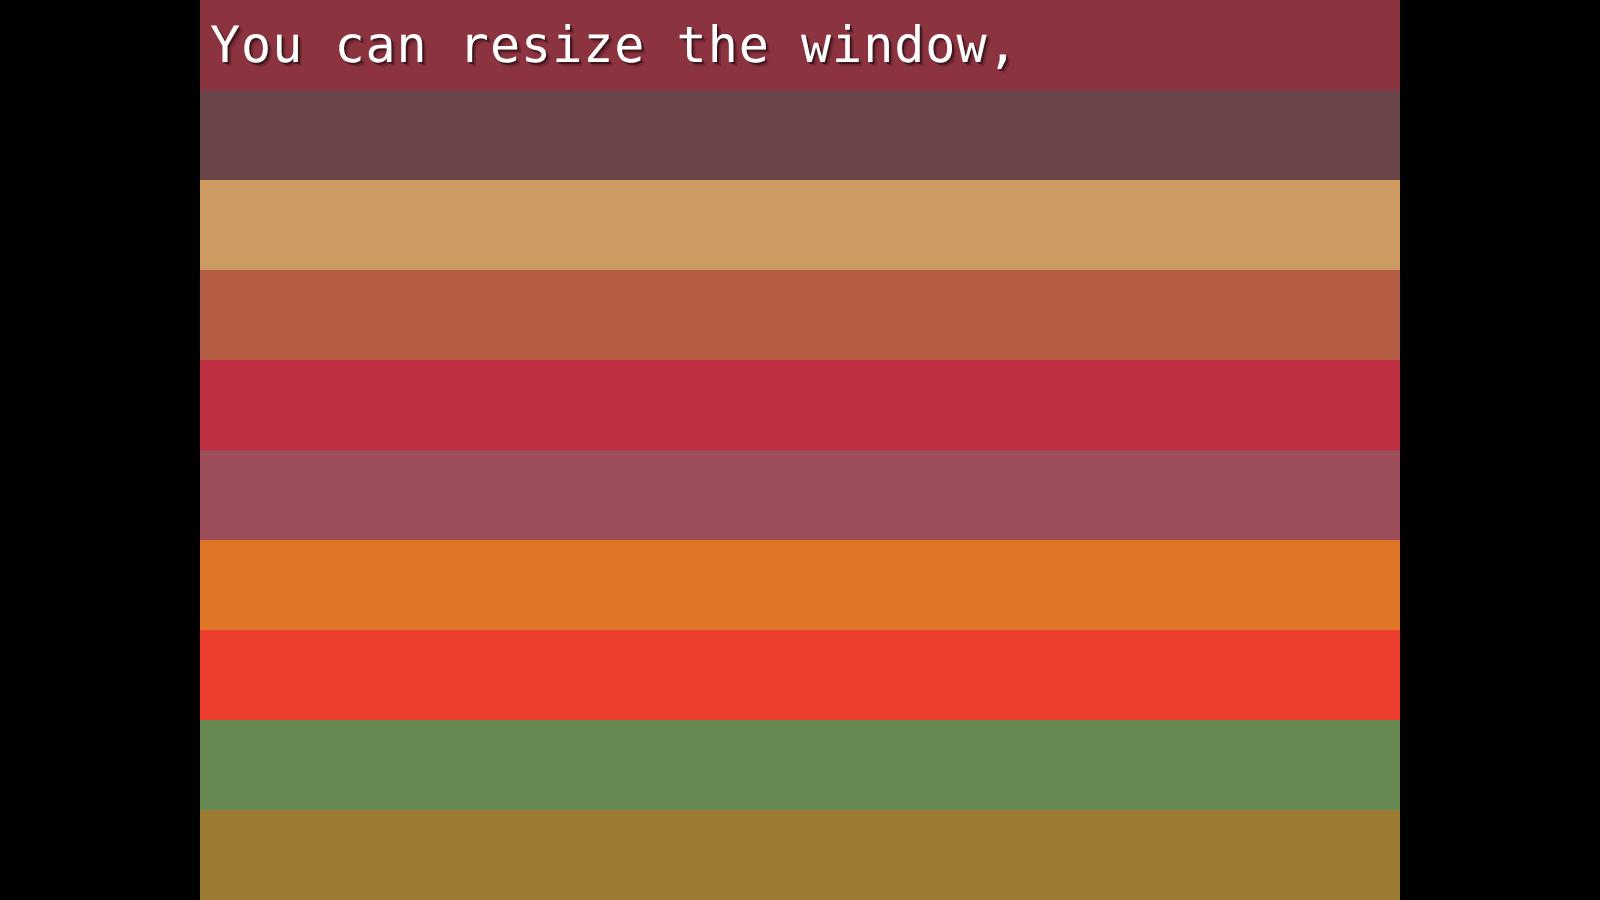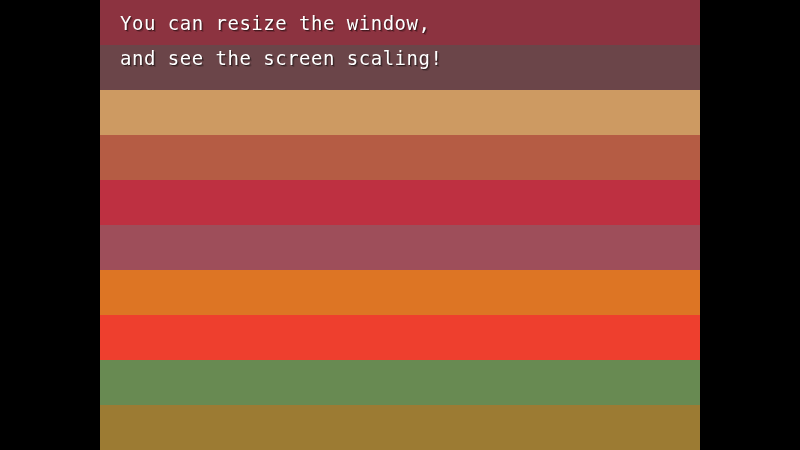--- a/index.html
+++ b/index.html
@@ -54,24 +54,24 @@
     position: absolute;
     left: 100px;
     top: 0;
     width: 600px;
     height: 450px;
     z-index: 2;
     pointer-events: none;
   }
   .caption-line {
     position: absolute;
-    left: 20px;
+    left: 5px;
     color: #ffffff;
     font-family: "DejaVu Sans Mono", "Liberation Mono", monospace;
-    font-size: 19px;
+    font-size: 25px;
     line-height: 22px;
     letter-spacing: 0.5px;
     white-space: pre;
     text-shadow:
       1px 1px 0 rgba(0,0,0,0.45),
       2px 2px 0 rgba(0,0,0,0.18);
   }
   #caption-line-0 { top: 12px; }
   #caption-line-1 { top: 47px; }
 </style>
@@ -90,19 +90,18 @@
         <div class="stripe" style="background: rgb(158, 78, 90); flex-basis: 45px; height: 45px;"></div>
         <div class="stripe" style="background: rgb(221, 117, 36); flex-basis: 45px; height: 45px;"></div>
         <div class="stripe" style="background: rgb(238, 63, 46); flex-basis: 45px; height: 45px;"></div>
         <div class="stripe" style="background: rgb(104, 138, 82); flex-basis: 45px; height: 45px;"></div>
         <div class="stripe" style="background: rgb(156, 123, 51); flex-basis: 45px; height: 45px;"></div>
       </div>
   </div>
 
   <div id="overlay-text" style="left: 100px; top: 0px; width: 600px; height: 450px;">
     <div class="caption-line" id="caption-line-0" style="color: rgb(255, 255, 255);">You can resize the window,</div>
-    <div class="caption-line" id="caption-line-1" style="color: rgb(255, 255, 255);">and see the screen scaling!</div>
   </div>
 
   <div id="letterbox-left" style="background: rgb(0, 0, 0); width: 100px;"></div>
   <div id="letterbox-right" style="background: rgb(0, 0, 0); width: 100px;"></div>
 
 </div>
 
 </body></html>

